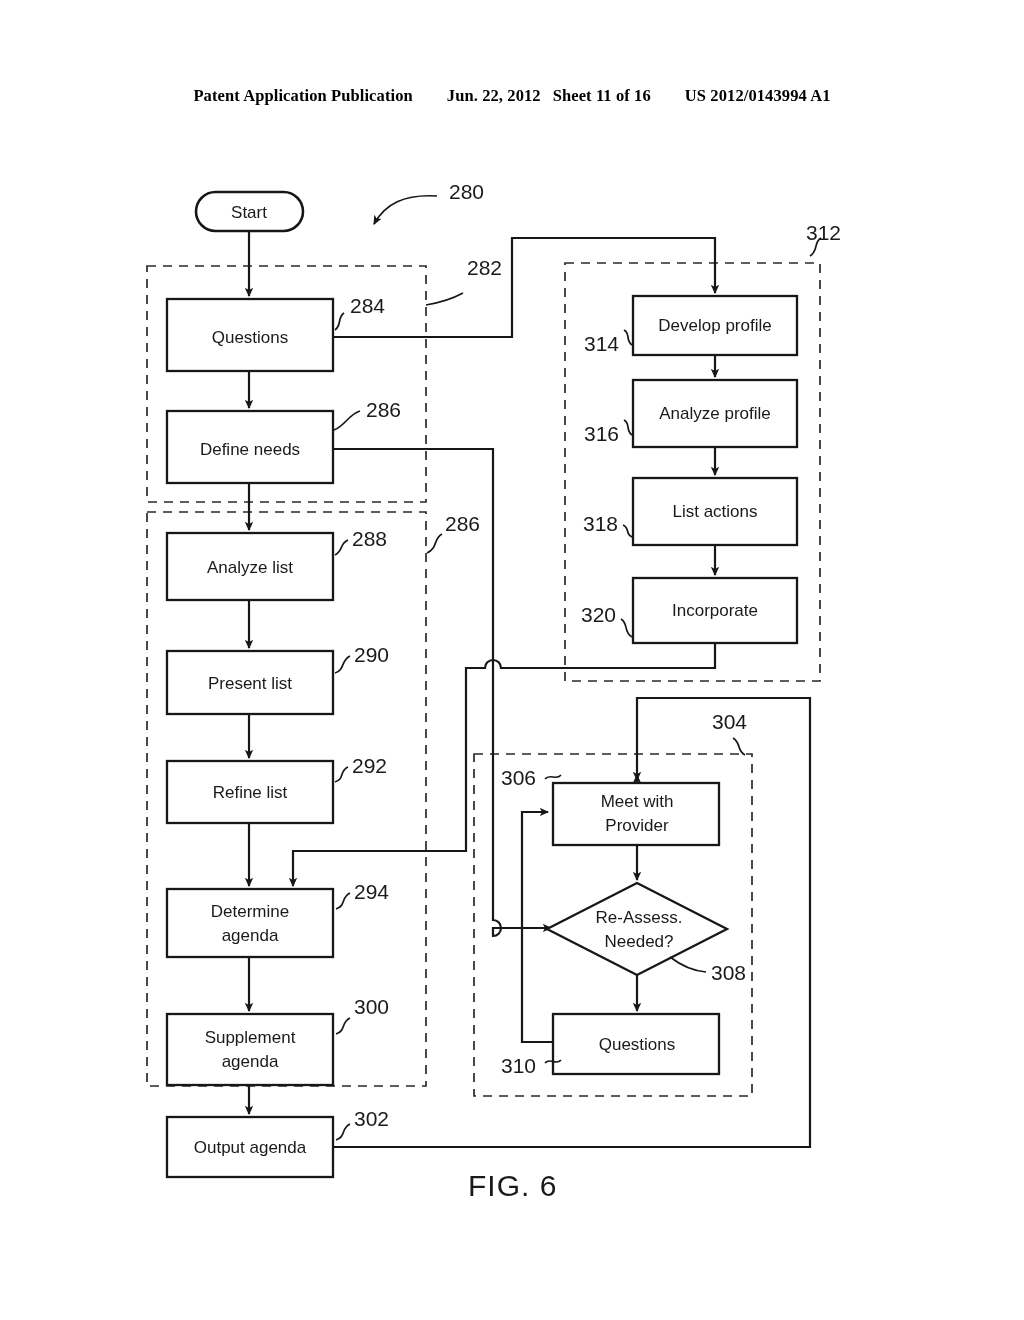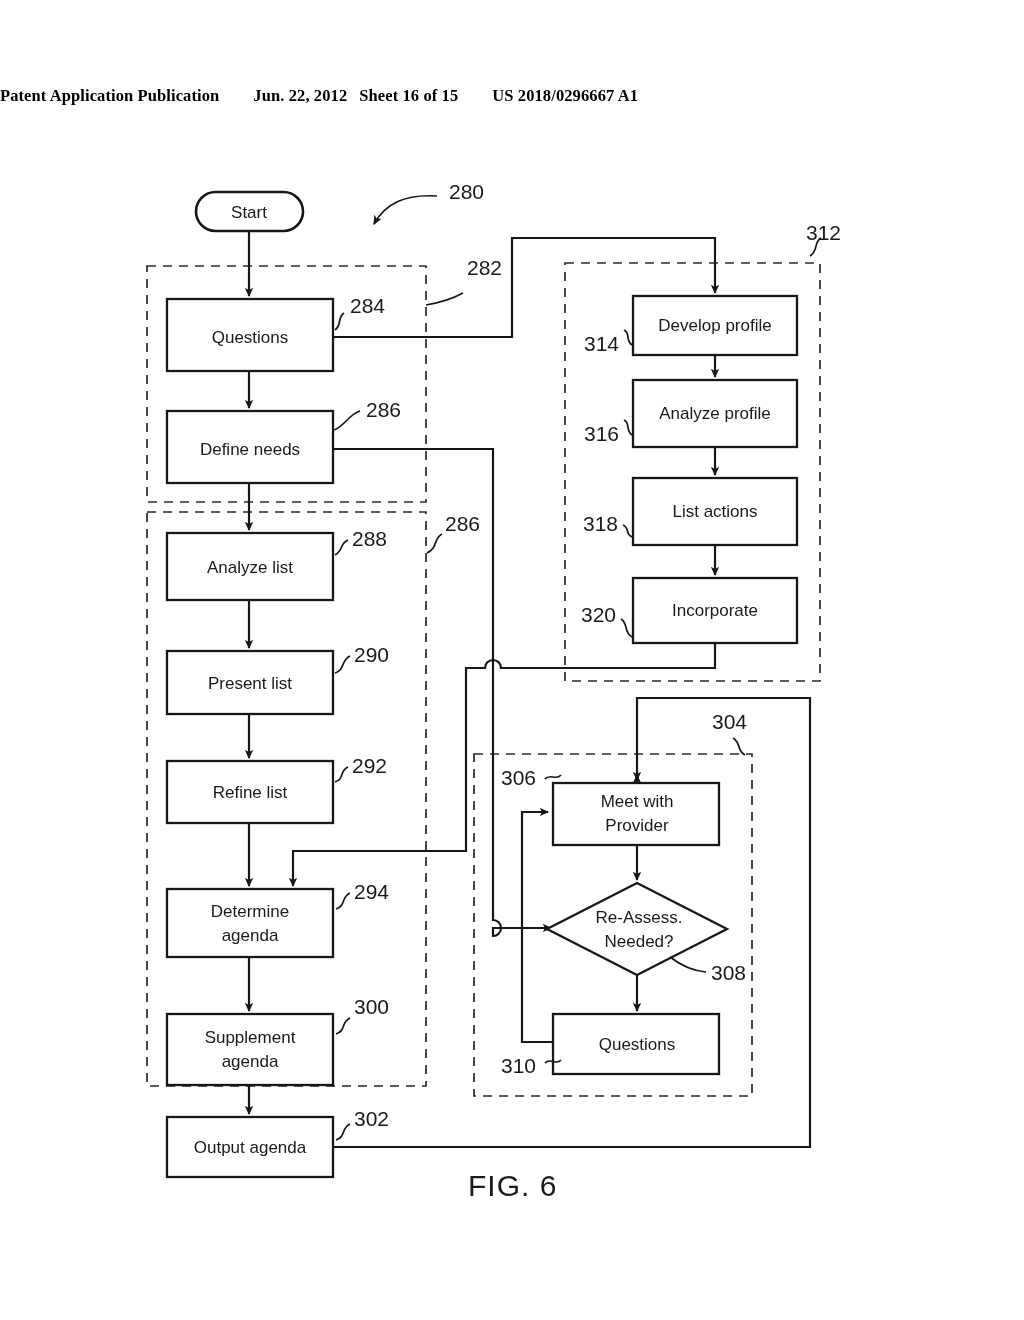--- a/index.html
+++ b/index.html
@@ -2,21 +2,21 @@
 <html><head>
 <meta charset="utf-8">
 <style>
   html,body{margin:0;padding:0;background:#ffffff;}
   body{width:1024px;height:1320px;position:relative;
        font-family:"Liberation Sans", sans-serif;color:#1a1a1a;}
 
   
   #pub-header{
     position:absolute;left:0;top:86px;width:1024px;
-    display:flex;align-items:baseline;
+    display:flex;justify-content:center;align-items:baseline;
     font-family:"Liberation Serif", serif;
     font-weight:bold;font-size:16.5px;letter-spacing:.1px;
     white-space:nowrap;
   }
   #pub-header .seg{color:#000;}
   #pub-header .gap-lg{display:inline-block;width:34px;}
   #pub-header .gap-md{display:inline-block;width:12px;}
   #pub-header .gap-xl{display:inline-block;width:34px;}
 
   
@@ -35,23 +35,23 @@
   .leader{fill:none;stroke:#171717;stroke-width:1.7;}
 </style>
 </head>
 <body>
 
 <div id="pub-header">
   <span class="seg">Patent Application Publication</span>
   <span class="gap-lg"></span>
   <span class="seg">Jun. 22, 2012</span>
   <span class="gap-md"></span>
-  <span class="seg">Sheet 16 of 15</span>
+  <span class="seg">Sheet 11 of 16</span>
   <span class="gap-xl"></span>
-  <span class="seg">US 2018/0296667 A1</span>
+  <span class="seg">US 2012/0143994 A1</span>
 </div>
 
 <div id="figure">
 <svg width="1024" height="1320" viewBox="0 0 1024 1320" xmlns="http://www.w3.org/2000/svg">
   <defs>
     <marker id="ah" markerWidth="11" markerHeight="11" refX="8.2" refY="4.2" orient="auto" markerUnits="userSpaceOnUse">
       <path d="M0,0 L9.2,4.2 L0,8.4 L2.2,4.2 Z" fill="#171717"></path>
     </marker>
   </defs>
 

